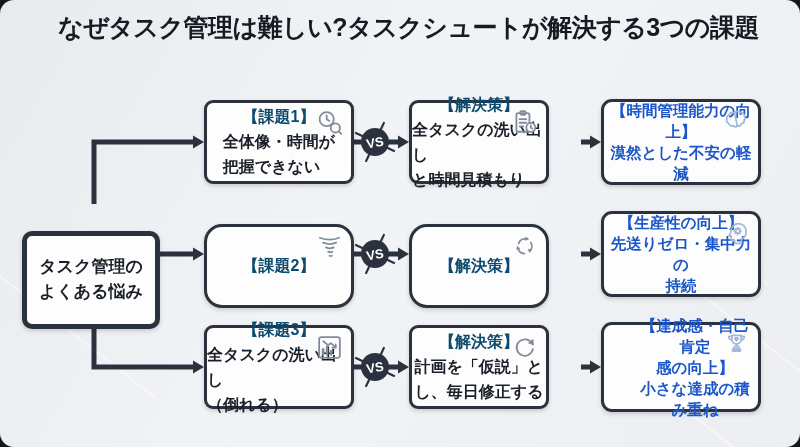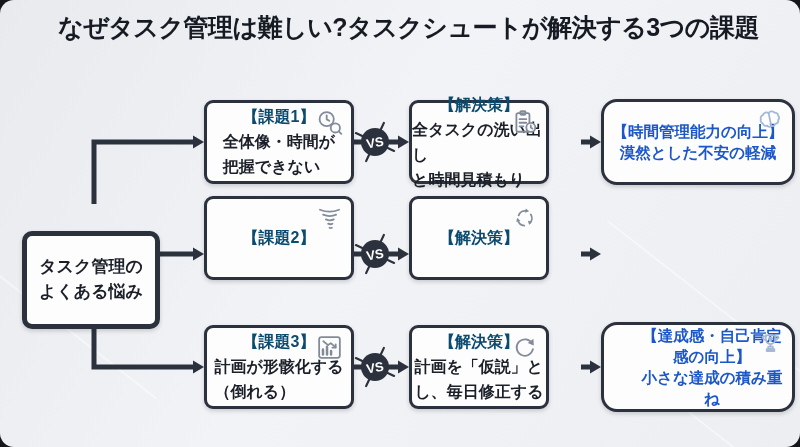--- a/index.html
+++ b/index.html
@@ -28,22 +28,22 @@
     z-index:2;box-sizing:border-box;
   }
   #source-box{
     left:22px;top:204px;width:138px;height:98px;border-width:5px;border-radius:10px;margin-top:27px;
   }
   .source-text{font-size:17px;font-weight:700;color:#1a1f28;line-height:1.45;
     white-space:pre-line;text-align:center;}
 
   .col-challenge{left:204px;width:150px;height:84px;}
   .col-solution{left:409px;width:140px;height:84px;}
-  .col-result{left:601px;width:194px;border-radius:16px;font-family:Liberation Serif, serif;}
-  .row1{top:100px;} .row2{top:196px;} .row3{top:325px;}
+  .col-result{left:601px;width:160px;border-radius:11px;font-family:Liberation Serif, serif;}
+  .row1{top:100px;} .row2{top:224px;border-radius:18px;} .row3{top:325px;}
   .res1{top:99px;height:86px;} .res2{top:211px;height:86px;} .res3{top:322px;height:90px;padding-left:28px;}
 
   .box-heading{font-size:16px;font-weight:700;color:#0c4a6e;line-height:24px;}
   .box-body{font-size:16px;font-weight:700;color:#1a1f28;line-height:25px;
     white-space:pre-line;text-align:left;}
   .result-text{font-size:15.5px;font-weight:700;color:#1c57c9;line-height:21px;
     white-space:pre-line;text-align:center;padding:2px 4px;}
 
   .corner-icon{position:absolute;top:6px;right:8px;width:27px;height:27px;}
   .corner-icon svg{width:100%;height:100%;}
@@ -155,32 +155,44 @@
         <polygon points="13.1,3.2 16.2,5.5 12.5,6.8" fill="currentColor" stroke="none"></polygon>
         <path d="M17.6 8.4a5.9 5.9 0 0 1-.9 7.6"></path>
         <polygon points="18.6,14.7 16.1,17.7 15.1,13.9" fill="currentColor" stroke="none"></polygon>
         <path d="M11.8 18.3a5.9 5.9 0 0 1-5.5-4.2"></path>
         <polygon points="4.8,15.2 5.4,11.3 8.3,13.9" fill="currentColor" stroke="none"></polygon>
       </svg>
     </span>
     <div class="box-heading">【解決策】</div>
   </div>
 
+  <div class="box col-result res2">
+    <span class="corner-icon icon-blue">
+      <svg viewBox="0 0 24 24" fill="none" stroke="currentColor" stroke-width="1.6" stroke-linecap="round" stroke-linejoin="round">
+        <path d="M14 3.2c-3.9 0-7 3-7 6.7 0 1.2-.5 2.1-1.4 3.2-.4.5-.1 1.1.5 1.1h1.2v2.4c0 .9.7 1.6 1.6 1.6h1.5v2.6h6V17c2.5-1.2 4.2-3.7 4.2-6.6 0-4-3.2-7.2-6.6-7.2z"></path>
+        <circle cx="13" cy="9.8" r="2"></circle>
+        <path d="M13 6.8v1.1M13 11.7v1.1M10 9.8h1.1M14.9 9.8H16M10.9 7.7l.8.8M14.3 11.1l.8.8M15.1 7.7l-.8.8M11.7 11.1l-.8.8"></path>
+      </svg>
+    </span>
+    <div class="result-text">【生産性の向上】
+先送りゼロ・集中力の
+持続</div>
+  </div>
 
   <div class="box col-challenge row3">
     <span class="corner-icon icon-gray">
       <svg viewBox="0 0 24 24" fill="none" stroke="currentColor" stroke-width="1.6" stroke-linecap="round" stroke-linejoin="round">
         <rect x="2.8" y="2.8" width="18.4" height="18.4" rx="2"></rect>
         <path stroke-width="2.2" d="M6.2 18.2v-4.4M9.8 18.2v-6.8M13.4 18.2v-3.2"></path>
         <path d="M6.5 6.5l4.2 3.4 2.4-1.8 4.4 3.8"></path>
         <path d="M17.5 9.2v2.9h-2.9"></path>
       </svg>
     </span>
     <div class="box-heading">【課題3】</div>
-    <div class="box-body">計画が形骸化する
+    <div class="box-body">全タスクの洗い出し
 （倒れる）</div>
   </div>
 
   <div class="box col-solution row3">
     <span class="corner-icon icon-gray">
       <svg viewBox="0 0 24 24" fill="none" stroke="currentColor" stroke-width="1.6" stroke-linecap="round" stroke-linejoin="round">
         <path d="M18.8 8.6a7.3 7.3 0 1 0 .7 4.9"></path>
         <polygon points="19.9,4.3 20.3,10.2 14.9,8.1" fill="currentColor" stroke="none"></polygon>
       </svg>
     </span>

